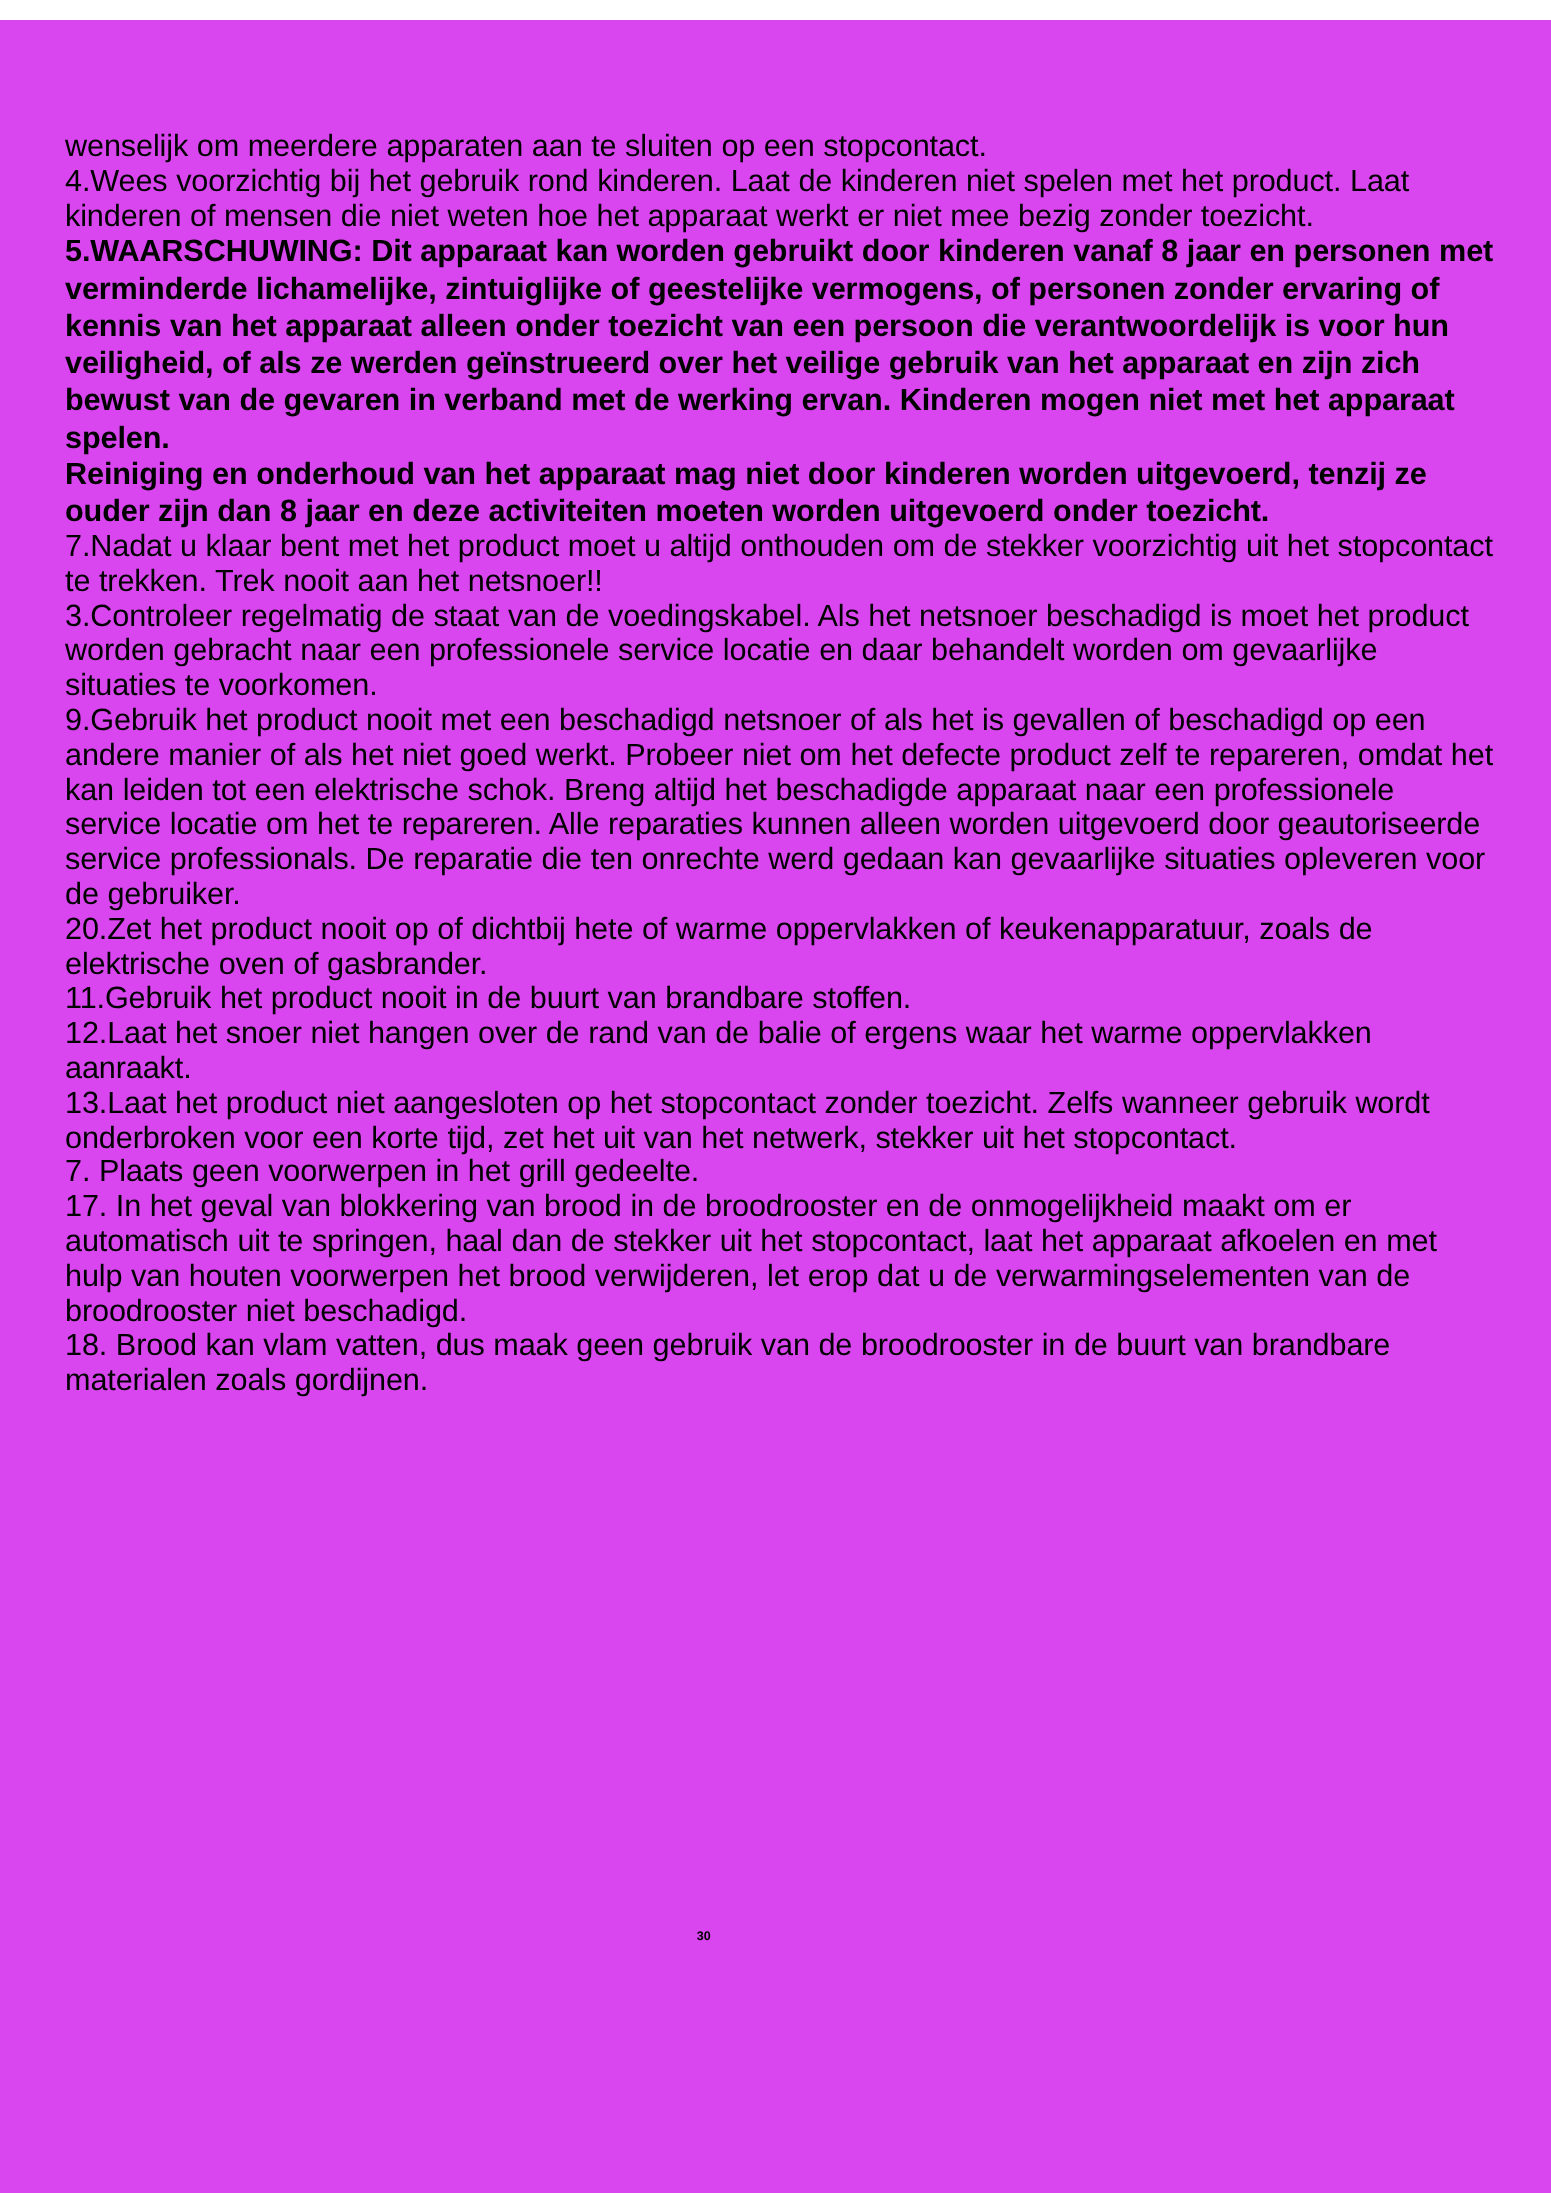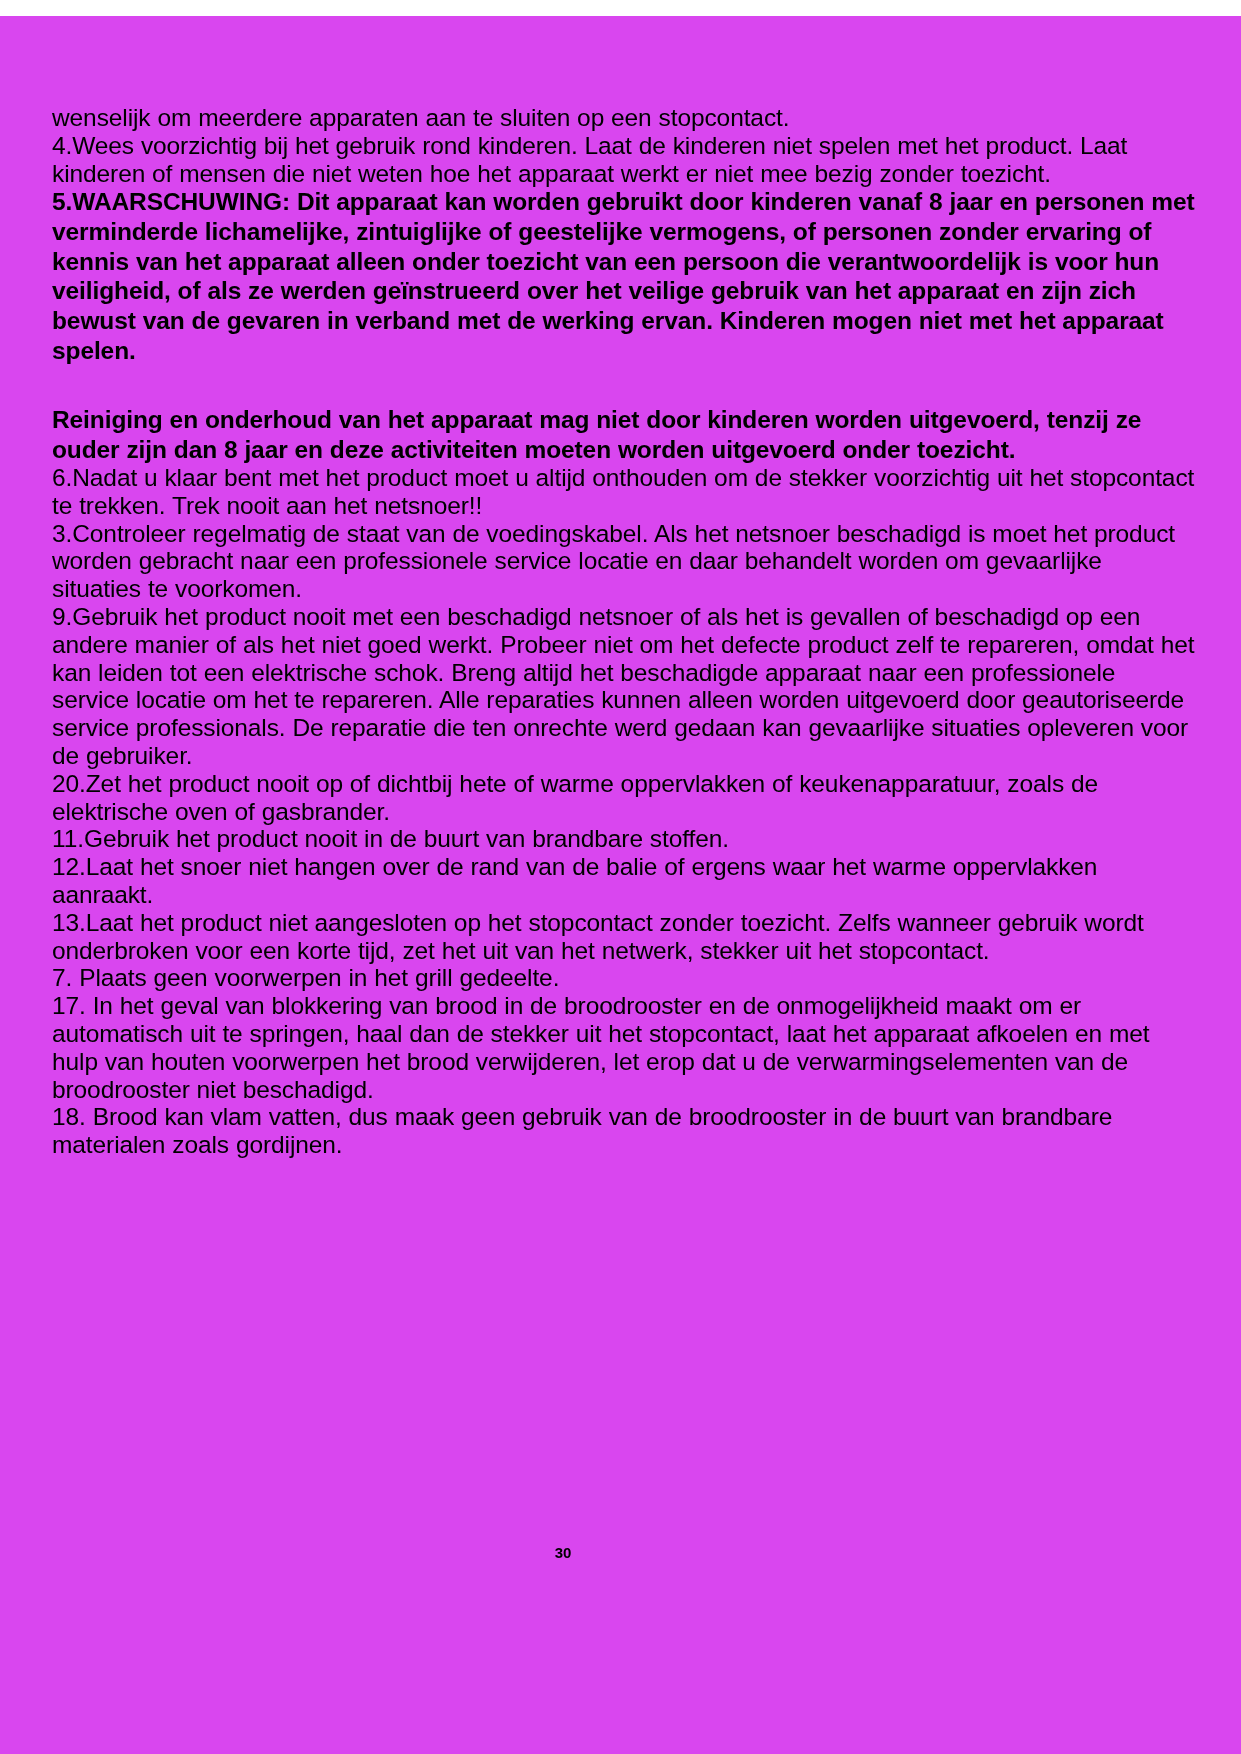--- a/index.html
+++ b/index.html
@@ -37,43 +37,42 @@
     margin: 0;
     padding: 0;
     text-align: left;
   }
   .para.bold {
     font-weight: bold;
     line-height: 1.21;
   }
   .para.bold.tight {
     line-height: 1.2;
-    margin-top: 40px;
   }
   .page-number {
     position: absolute;
     left: 0;
     top: 1528px;
     width: 1126px;
     text-align: center;
-    font-size: 15px;
+    font-size: 10px;
     font-weight: bold;
     font-family: "Liberation Sans", sans-serif;
   }
 </style>
 </head>
 <body>
 
 <div class="page">
   <div class="content">
     <p class="para">wenselijk om meerdere apparaten aan te sluiten op een stopcontact.</p>
     <p class="para">4.Wees voorzichtig bij het gebruik rond kinderen. Laat de kinderen niet spelen met het product. Laat kinderen of mensen die niet weten hoe het apparaat werkt er niet mee bezig zonder toezicht.</p>
     <p class="para bold">5.WAARSCHUWING: Dit apparaat kan worden gebruikt door kinderen vanaf 8 jaar en personen met verminderde lichamelijke, zintuiglijke of geestelijke vermogens, of personen zonder ervaring of kennis van het apparaat alleen onder toezicht van een persoon die verantwoordelijk is voor hun veiligheid, of als ze werden geïnstrueerd over het veilige gebruik van het apparaat en zijn zich bewust van de gevaren in verband met de werking ervan. Kinderen mogen niet met het apparaat spelen.</p>
     <p class="para bold tight">Reiniging en onderhoud van het apparaat mag niet door kinderen worden uitgevoerd, tenzij ze ouder zijn dan 8 jaar en deze activiteiten moeten worden uitgevoerd onder toezicht.</p>
-    <p class="para">6.Nadat u klaar bent met het product moet u altijd onthouden om de stekker voorzichtig uit het stopcontact te trekken. Trek nooit aan het netsnoer!!</p>
+    <p class="para">7.Nadat u klaar bent met het product moet u altijd onthouden om de stekker voorzichtig uit het stopcontact te trekken. Trek nooit aan het netsnoer!!</p>
     <p class="para">3.Controleer regelmatig de staat van de voedingskabel. Als het netsnoer beschadigd is moet het product worden gebracht naar een professionele service locatie en daar behandelt worden om gevaarlijke situaties te voorkomen.</p>
     <p class="para">9.Gebruik het product nooit met een beschadigd netsnoer of als het is gevallen of beschadigd op een andere manier of als het niet goed werkt. Probeer niet om het defecte product zelf te repareren, omdat het kan leiden tot een elektrische schok. Breng altijd het beschadigde apparaat naar een professionele service locatie om het te repareren. Alle reparaties kunnen alleen worden uitgevoerd door geautoriseerde service professionals. De reparatie die ten onrechte werd gedaan kan gevaarlijke situaties opleveren voor de gebruiker.</p>
     <p class="para">20.Zet het product nooit op of dichtbij hete of warme oppervlakken of keukenapparatuur, zoals de elektrische oven of gasbrander.</p>
     <p class="para">11.Gebruik het product nooit in de buurt van brandbare stoffen.</p>
     <p class="para">12.Laat het snoer niet hangen over de rand van de balie of ergens waar het warme oppervlakken aanraakt.</p>
     <p class="para">13.Laat het product niet aangesloten op het stopcontact zonder toezicht. Zelfs wanneer gebruik wordt onderbroken voor een korte tijd, zet het uit van het netwerk, stekker uit het stopcontact.</p>
     <p class="para">7. Plaats geen voorwerpen in het grill gedeelte.</p>
     <p class="para">17. In het geval van blokkering van brood in de broodrooster en de onmogelijkheid maakt om er automatisch uit te springen, haal dan de stekker uit het stopcontact, laat het apparaat afkoelen en met hulp van houten voorwerpen het brood verwijderen, let erop dat u de verwarmingselementen van de broodrooster niet beschadigd.</p>
     <p class="para">18. Brood kan vlam vatten, dus maak geen gebruik van de broodrooster in de buurt van brandbare materialen zoals gordijnen.</p>
   </div>

